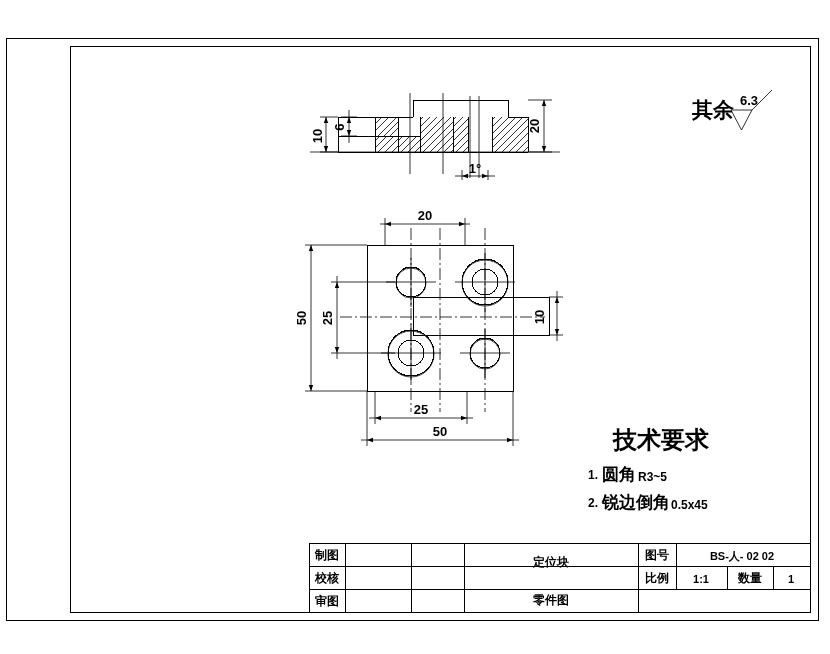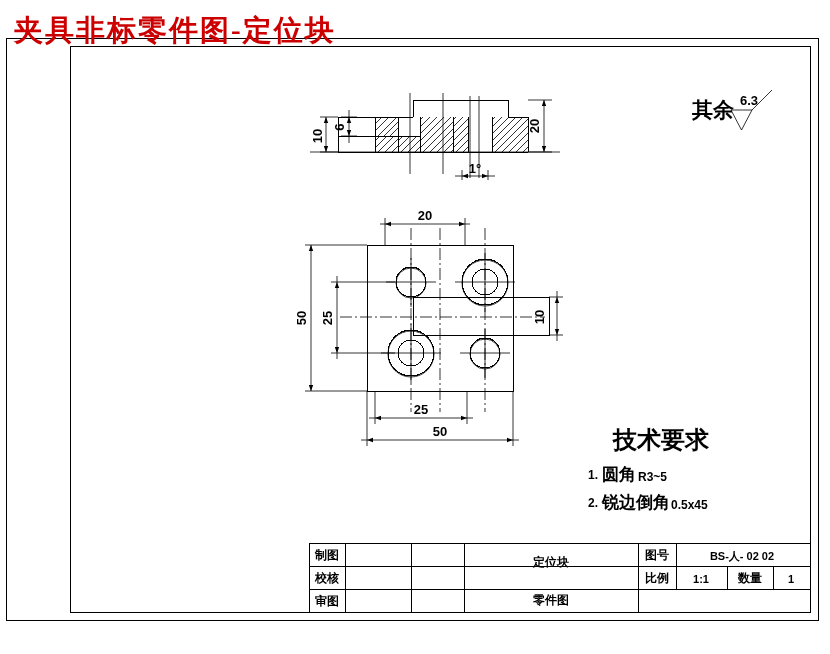--- a/index.html
+++ b/index.html
@@ -77,21 +77,20 @@
     font-size: 21px;
     font-weight: bold;
     fill: #000;
   }
 </style>
 </head>
 <body>
 
 <div id="sheet">
 
-  <div id="drawing-title">夹具非标零件图-定位块</div>
 
   <svg width="830" height="654" viewBox="0 0 830 654">
 
     <rect class="ln" x="6" y="38" width="812" height="582"></rect>
     <rect class="ln" x="70" y="46" width="740" height="566"></rect>
 
     <g>
       <text class="roughhead" x="692" y="117">其余</text>
       <text class="dimtxt" x="740" y="105" font-size="14">6.3</text>
 

